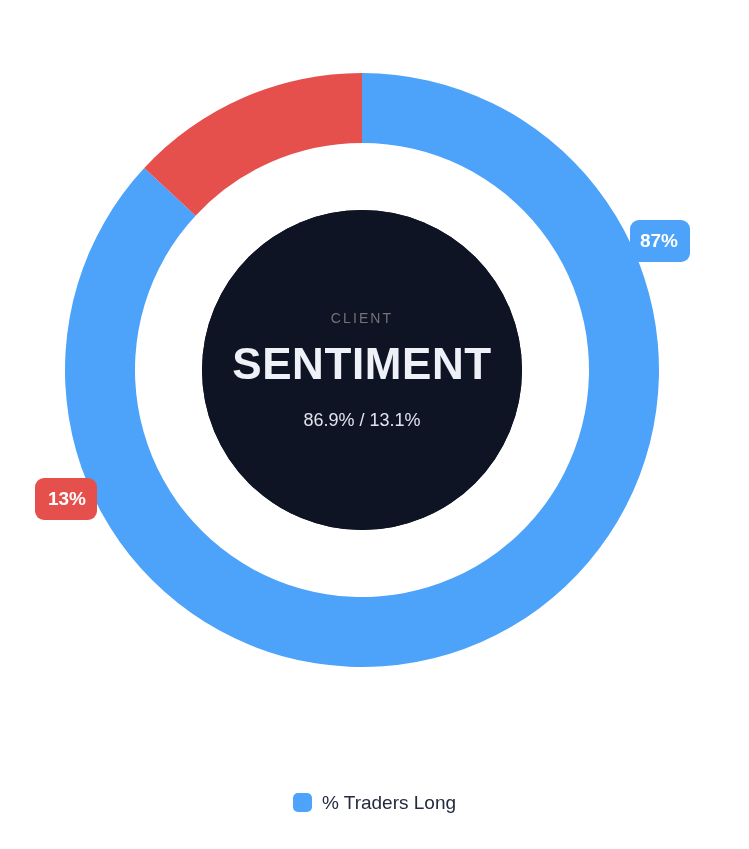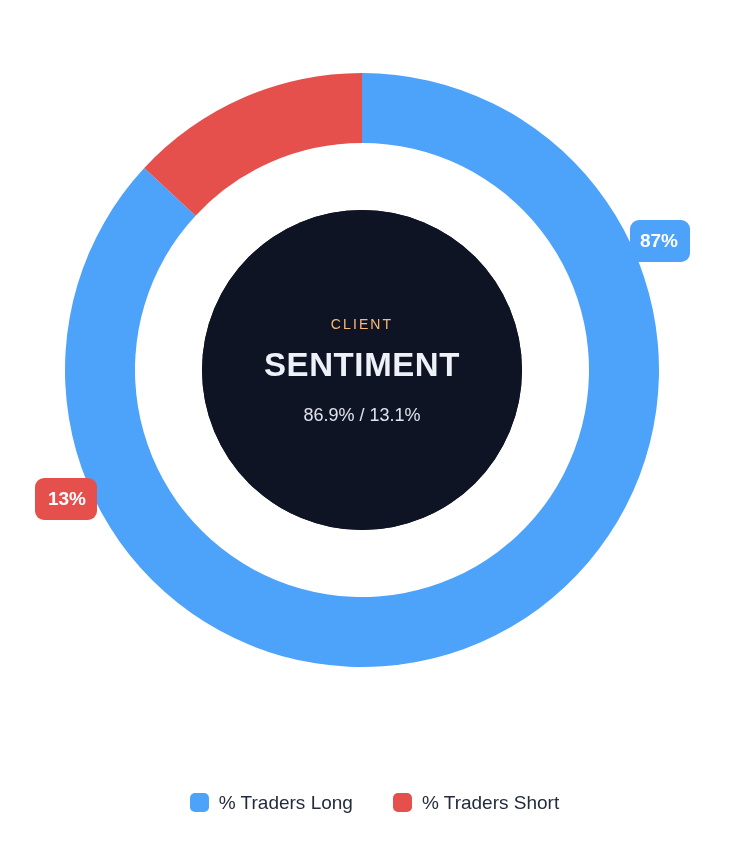--- a/index.html
+++ b/index.html
@@ -50,26 +50,26 @@
     display: flex;
     flex-direction: column;
     align-items: center;
     justify-content: center;
     text-align: center;
   }
   .hub-eyebrow {
     font-size: 14px;
     font-weight: 400;
     letter-spacing: 2.1px;
-    color: #fdba74;
+    color: #737373;
     line-height: 1;
     margin-bottom: 17px;
   }
   .hub-title {
-    font-size: 33px;
+    font-size: 44px;
     font-weight: 700;
     letter-spacing: 0.6px;
     color: #eef1f7;
     line-height: 1;
     margin-bottom: 25px;
   }
   .hub-ratio {
     font-size: 18px;
     font-weight: 400;
     color: #dfe3ee;
@@ -162,19 +162,15 @@
       <span>13%</span>
     </div>
 
   </div>
 
   <div class="legend">
     <div class="legend-item">
       <span class="legend-swatch" id="swatch-long" style="background: rgb(77, 162, 250);"></span>
       <span class="legend-label">% Traders Long</span>
     </div>
-    <div class="legend-item">
-      <span class="legend-swatch" id="swatch-short" style="background: rgb(229, 80, 77);"></span>
-      <span class="legend-label">% Traders Short</span>
-    </div>
   </div>
 
 </div>
 
 </body></html>

